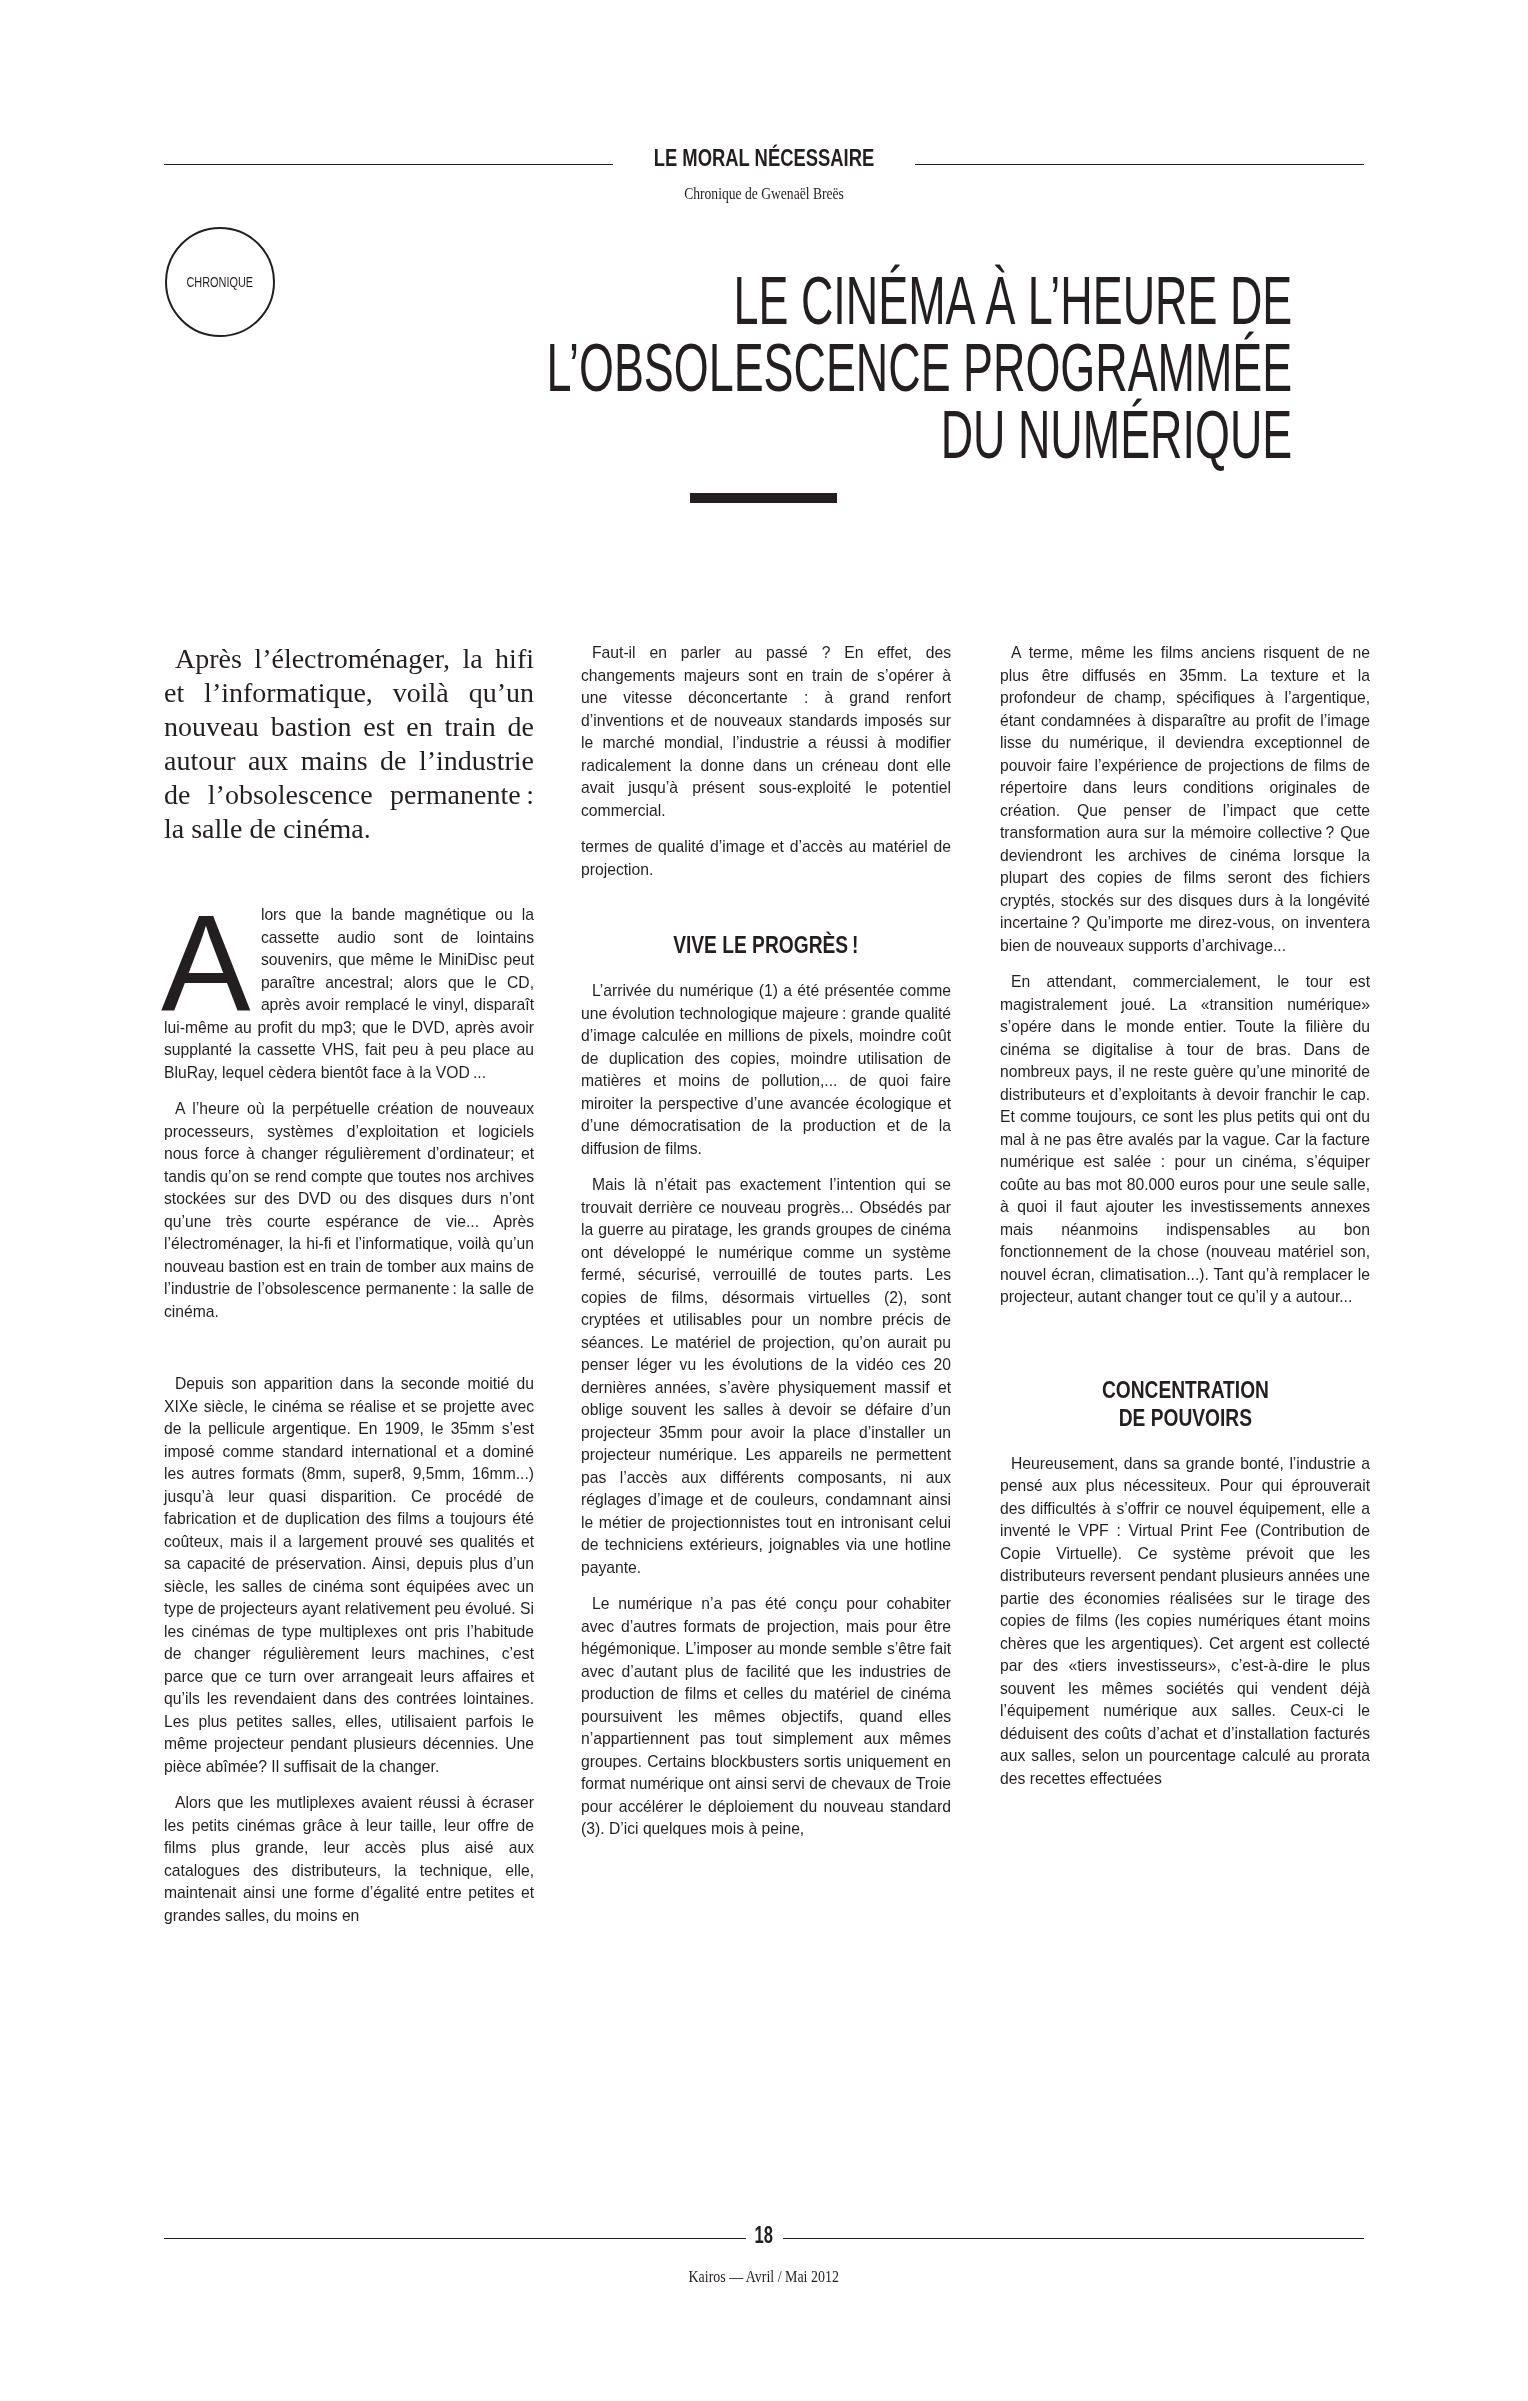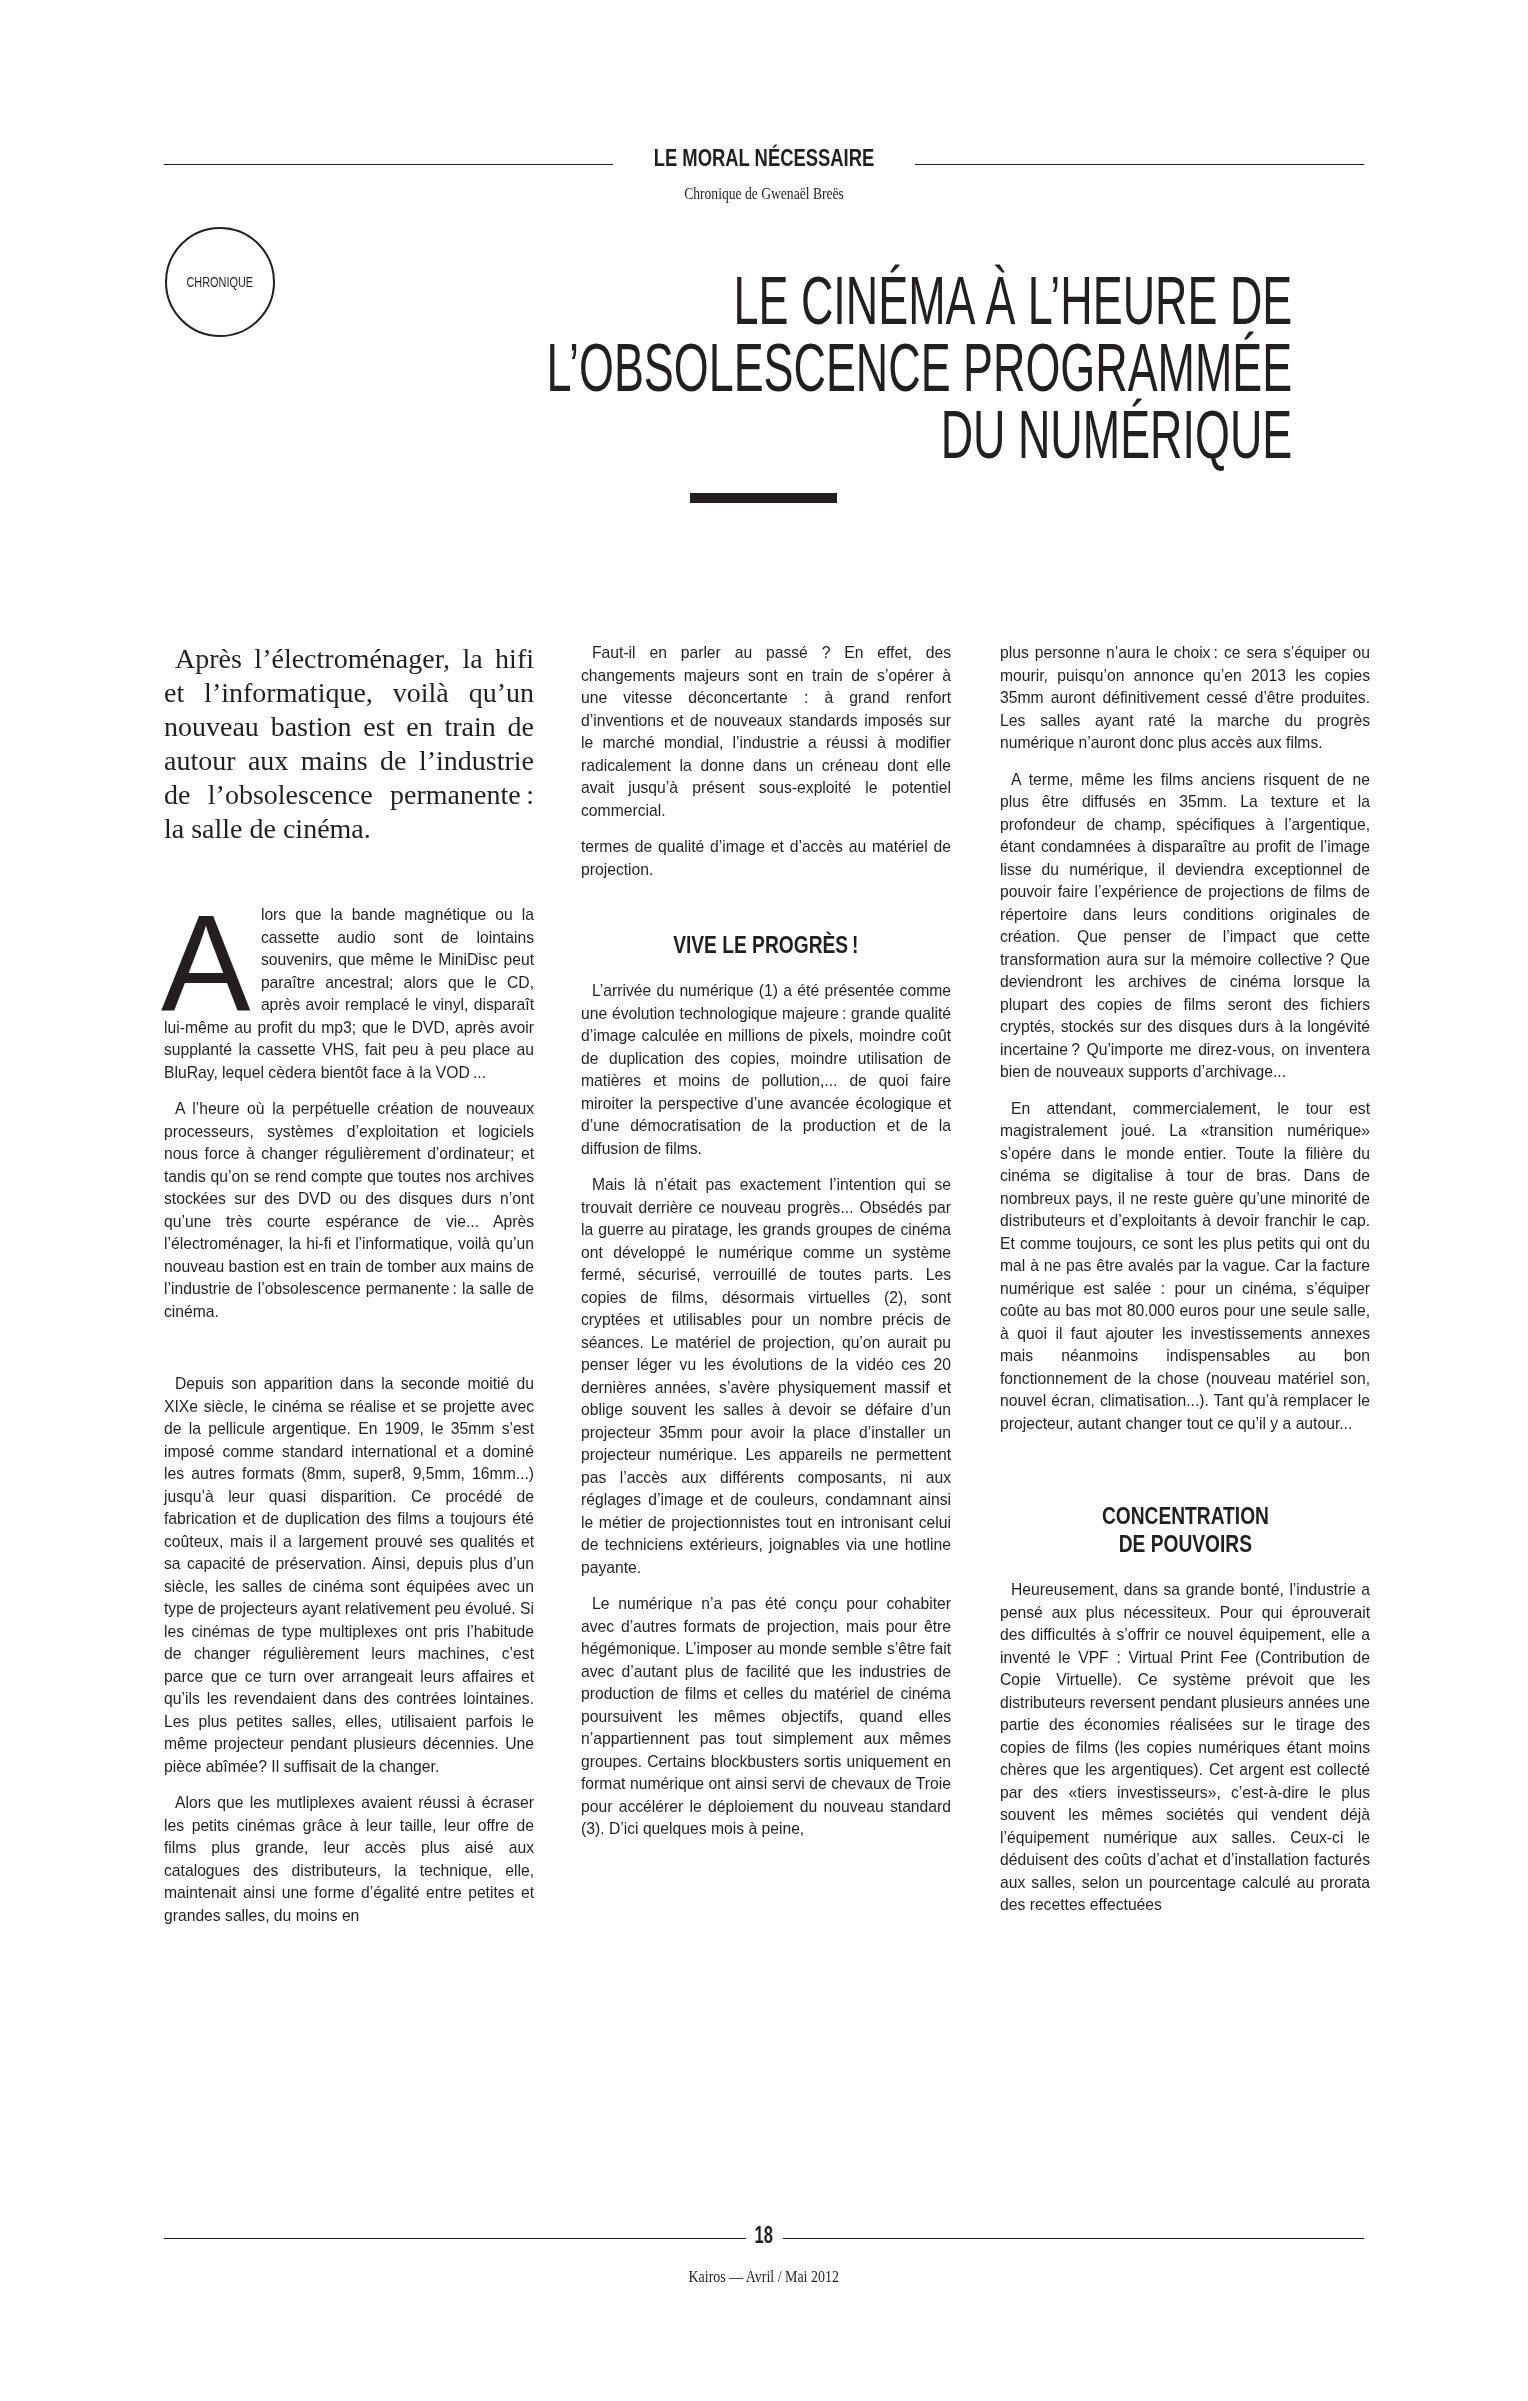--- a/index.html
+++ b/index.html
@@ -117,21 +117,20 @@
 <div class="col col-mid">
   <p class="body">Faut-il en parler au passé ? En effet, des changements majeurs sont en train de s’opérer à une vitesse déconcertante : à grand renfort d’inventions et de nouveaux standards imposés sur le marché mondial, l’industrie a réussi à modifier radicalement la donne dans un créneau dont elle avait jusqu’à présent sous-exploité le potentiel commercial.</p>
   <p class="body noindent">termes de qualité d’image et d’accès au matériel de projection.</p>
   <h2 class="subhead"><span>VIVE LE PROGRÈS !</span></h2>
   <p class="body">L’arrivée du numérique (1) a été présentée comme une évolution technologique majeure : grande qualité d’image calculée en millions de pixels, moindre coût de duplication des copies, moindre utilisation de matières et moins de pollution,... de quoi faire miroiter la perspective d’une avancée écologique et d’une démocratisation de la production et de la diffusion de films.</p>
   <p class="body">Mais là n’était pas exactement l’intention qui se trouvait derrière ce nouveau progrès... Obsédés par la guerre au piratage, les grands groupes de cinéma ont développé le numérique comme un système fermé, sécurisé, verrouillé de toutes parts. Les copies de films, désormais virtuelles (2), sont cryptées et utilisables pour un nombre précis de séances. Le matériel de projection, qu’on aurait pu penser léger vu les évolutions de la vidéo ces 20 dernières années, s’avère physiquement massif et oblige souvent les salles à devoir se défaire d’un projecteur 35mm pour avoir la place d’installer un projecteur numérique. Les appareils ne permettent pas l’accès aux différents composants, ni aux réglages d’image et de couleurs, condamnant ainsi le métier de projectionnistes tout en intronisant celui de techniciens extérieurs, joignables via une hotline payante.</p>
   <p class="body">Le numérique n’a pas été conçu pour cohabiter avec d’autres formats de projection, mais pour être hégémonique. L’imposer au monde semble s’être fait avec d’autant plus de facilité que les industries de production de films et celles du matériel de cinéma poursuivent les mêmes objectifs, quand elles n’appartiennent pas tout simplement aux mêmes groupes. Certains blockbusters sortis uniquement en format numérique ont ainsi servi de chevaux de Troie pour accélérer le déploiement du nouveau standard (3). D’ici quelques mois à peine,</p>
 </div>
 
 <div class="col col-right">
-  <p class="body noindent">plus personne n’aura le choix : ce sera s’équiper ou mourir, puisqu’on annonce qu’en 2013 les copies 35mm auront définitivement cessé d’être produites. Les salles ayant raté la marche du progrès numérique n’auront donc plus accès aux films.</p>
   <p class="body">A terme, même les films anciens risquent de ne plus être diffusés en 35mm. La texture et la profondeur de champ, spécifiques à l’argentique, étant condamnées à disparaître au profit de l’image lisse du numérique, il deviendra exceptionnel de pouvoir faire l’expérience de projections de films de répertoire dans leurs conditions originales de création. Que penser de l’impact que cette transformation aura sur la mémoire collective ? Que deviendront les archives de cinéma lorsque la plupart des copies de films seront des fichiers cryptés, stockés sur des disques durs à la longévité incertaine ? Qu’importe me direz-vous, on inventera bien de nouveaux supports d’archivage...</p>
   <p class="body">En attendant, commercialement, le tour est magistralement joué. La «transition numérique» s’opére dans le monde entier. Toute la filière du cinéma se digitalise à tour de bras. Dans de nombreux pays, il ne reste guère qu’une minorité de distributeurs et d’exploitants à devoir franchir le cap. Et comme toujours, ce sont les plus petits qui ont du mal à ne pas être avalés par la vague. Car la facture numérique est salée : pour un cinéma, s’équiper coûte au bas mot 80.000 euros pour une seule salle, à quoi il faut ajouter les investissements annexes mais néanmoins indispensables au bon fonctionnement de la chose (nouveau matériel son, nouvel écran, climatisation...). Tant qu’à remplacer le projecteur, autant changer tout ce qu’il y a autour...</p>
   <h2 class="subhead" style="margin-top:67px;">
     <span>CONCENTRATION</span><br>
     <span>DE POUVOIRS</span>
   </h2>
   <p class="body">Heureusement, dans sa grande bonté, l’industrie a pensé aux plus nécessiteux. Pour qui éprouverait des difficultés à s’offrir ce nouvel équipement, elle a inventé le VPF : Virtual Print Fee (Contribution de Copie Virtuelle). Ce système prévoit que les distributeurs reversent pendant plusieurs années une partie des économies réalisées sur le tirage des copies de films (les copies numériques étant moins chères que les argentiques). Cet argent est collecté par des «tiers investisseurs», c’est-à-dire le plus souvent les mêmes sociétés qui vendent déjà l’équipement numérique aux salles. Ceux-ci le déduisent des coûts d’achat et d’installation facturés aux salles, selon un pourcentage calculé au prorata des recettes effectuées</p>
 </div>
 
 <div class="rule" style="left:164px; top:2238px; width:582px;"></div>

